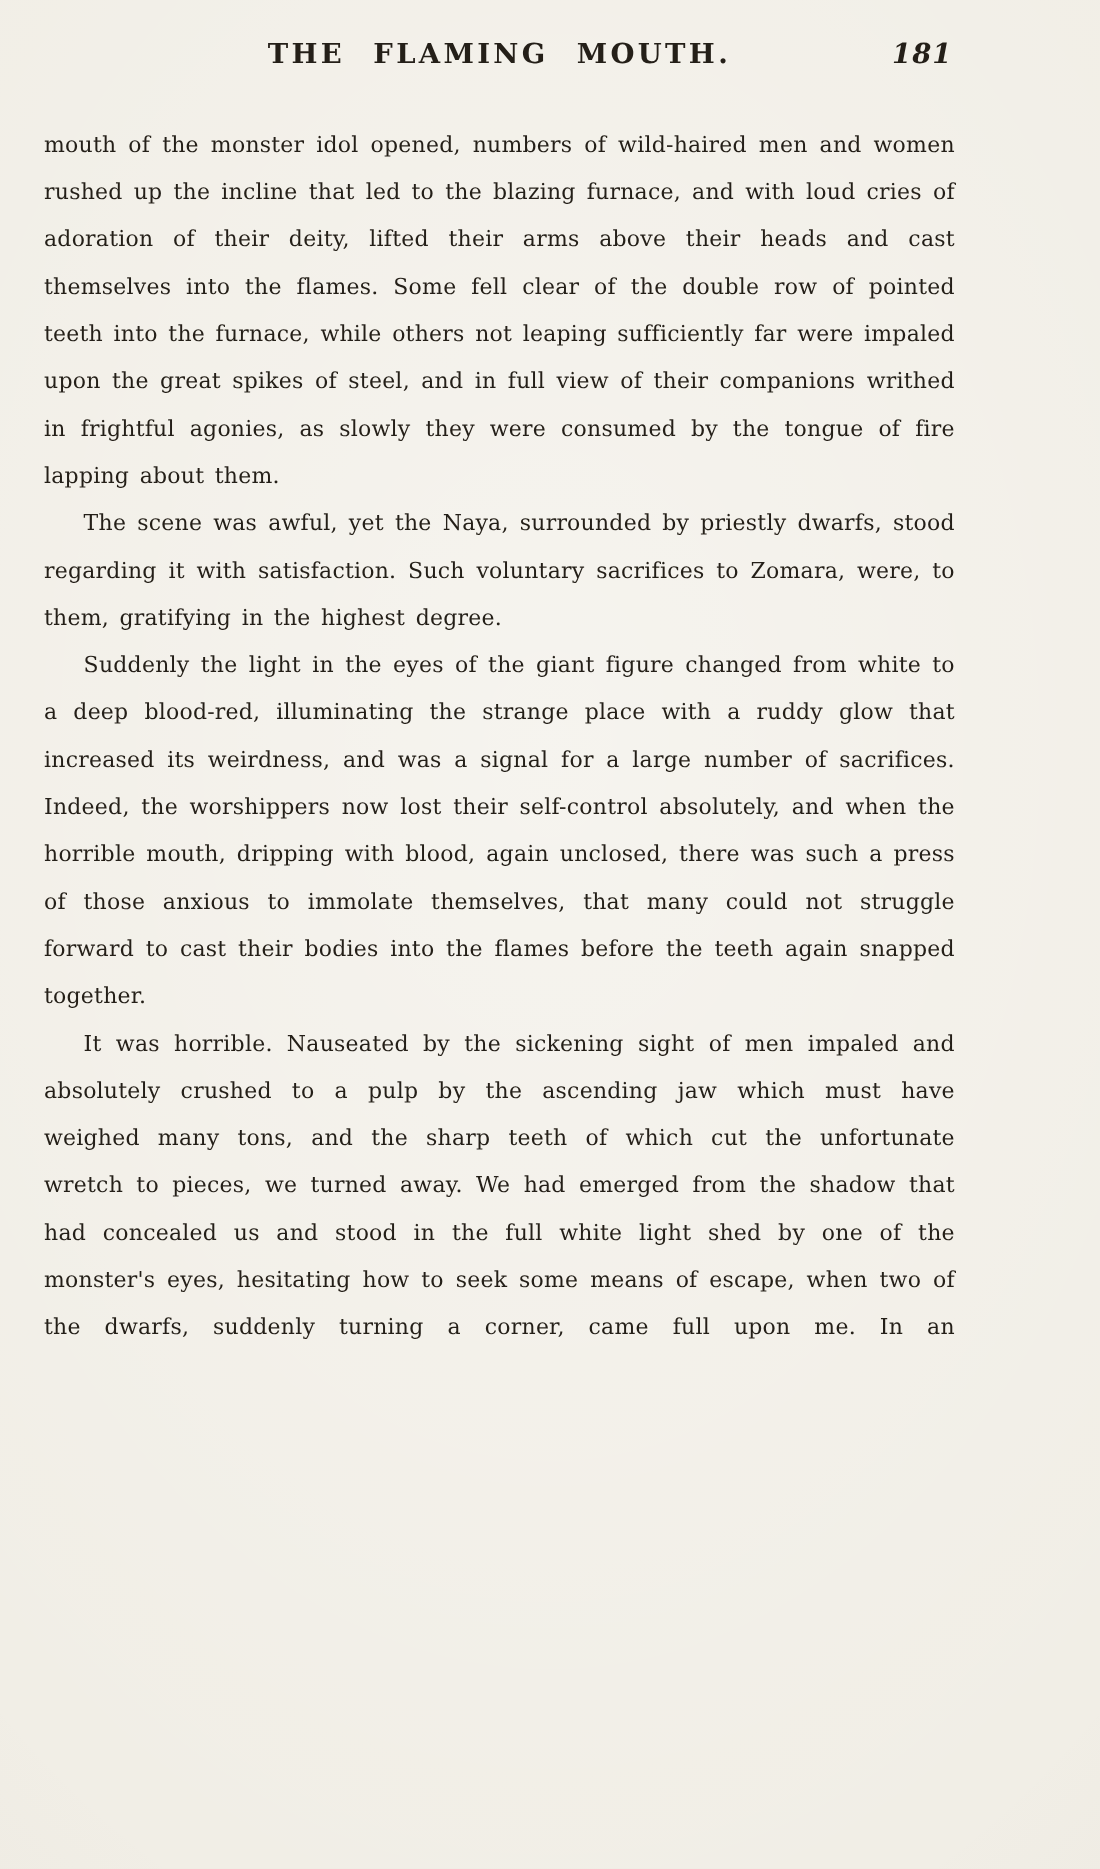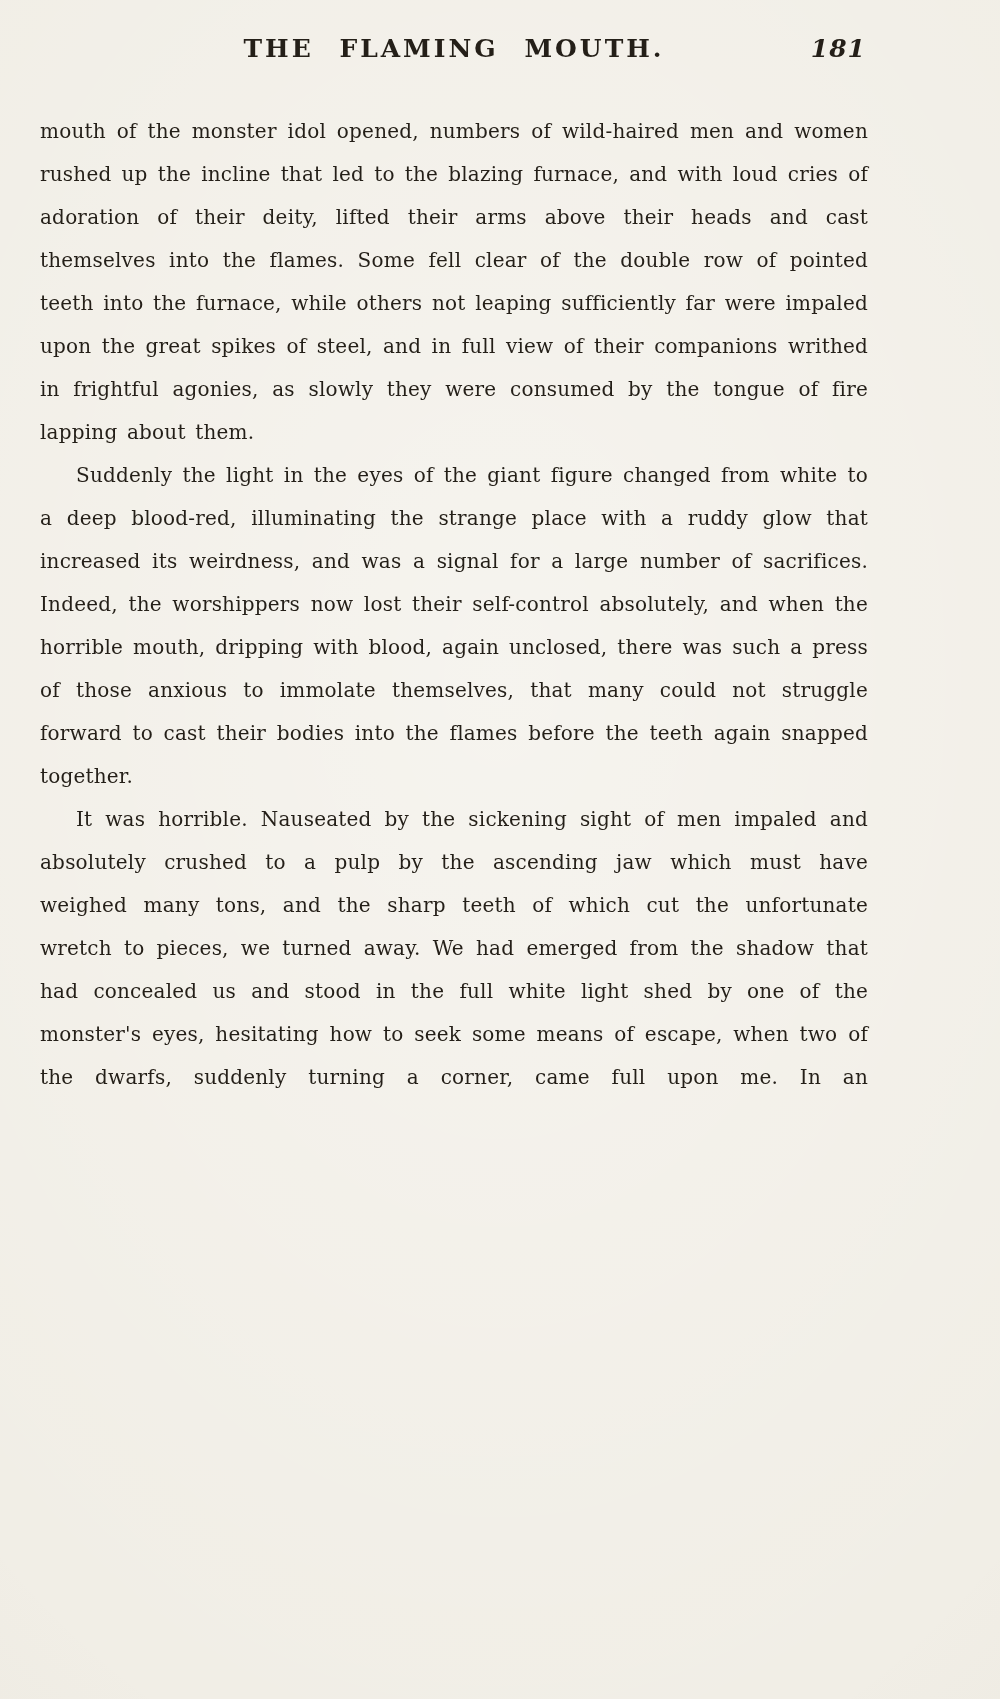--- a/index.html
+++ b/index.html
@@ -88,18 +88,19 @@
 <div class="page">
   <div class="content">
 
     <header class="page-header">
       <span class="running-title">THE FLAMING MOUTH.</span>
       <span class="page-number">181</span>
     </header>
 
     <main class="body-text">
       <p class="para no-indent">mouth of the monster idol opened, numbers of wild-haired men and women rushed up the incline that led to the blazing furnace, and with loud cries of adoration of their deity, lifted their arms above their heads and cast themselves into the flames.  Some fell clear of the double row of pointed teeth into the furnace, while others not leaping sufficiently far were impaled upon the great spikes of steel, and in full view of their companions writhed in frightful agonies, as slowly they were consumed by the tongue of fire lapping about them.</p>
+      <p class="para">The scene was awful, yet the Naya, surrounded by priestly dwarfs, stood regarding it with satisfaction.  Such voluntary sacrifices to Zomara, were, to them, gratifying in the highest degree.</p>
       <p class="para">Suddenly the light in the eyes of the giant figure changed from white to a deep blood-red, illuminating the strange place with a ruddy glow that increased its weirdness, and was a signal for a large number of sacrifices.  Indeed, the worshippers now lost their self-control absolutely, and when the horrible mouth, dripping with blood, again unclosed, there was such a press of those anxious to immolate themselves, that many could not struggle forward to cast their bodies into the flames before the teeth again snapped together.</p>
       <p class="para justify-last">It was horrible.  Nauseated by the sickening sight of men impaled and absolutely crushed to a pulp by the ascending jaw which must have weighed many tons, and the sharp teeth of which cut the unfortunate wretch to pieces, we turned away.  We had emerged from the shadow that had concealed us and stood in the full white light shed by one of the monster's eyes, hesitating how to seek some means of escape, when two of the dwarfs, suddenly turning a corner, came full upon me.  In an</p>
     </main>
 
   </div>
 </div>
 
 </body></html>

